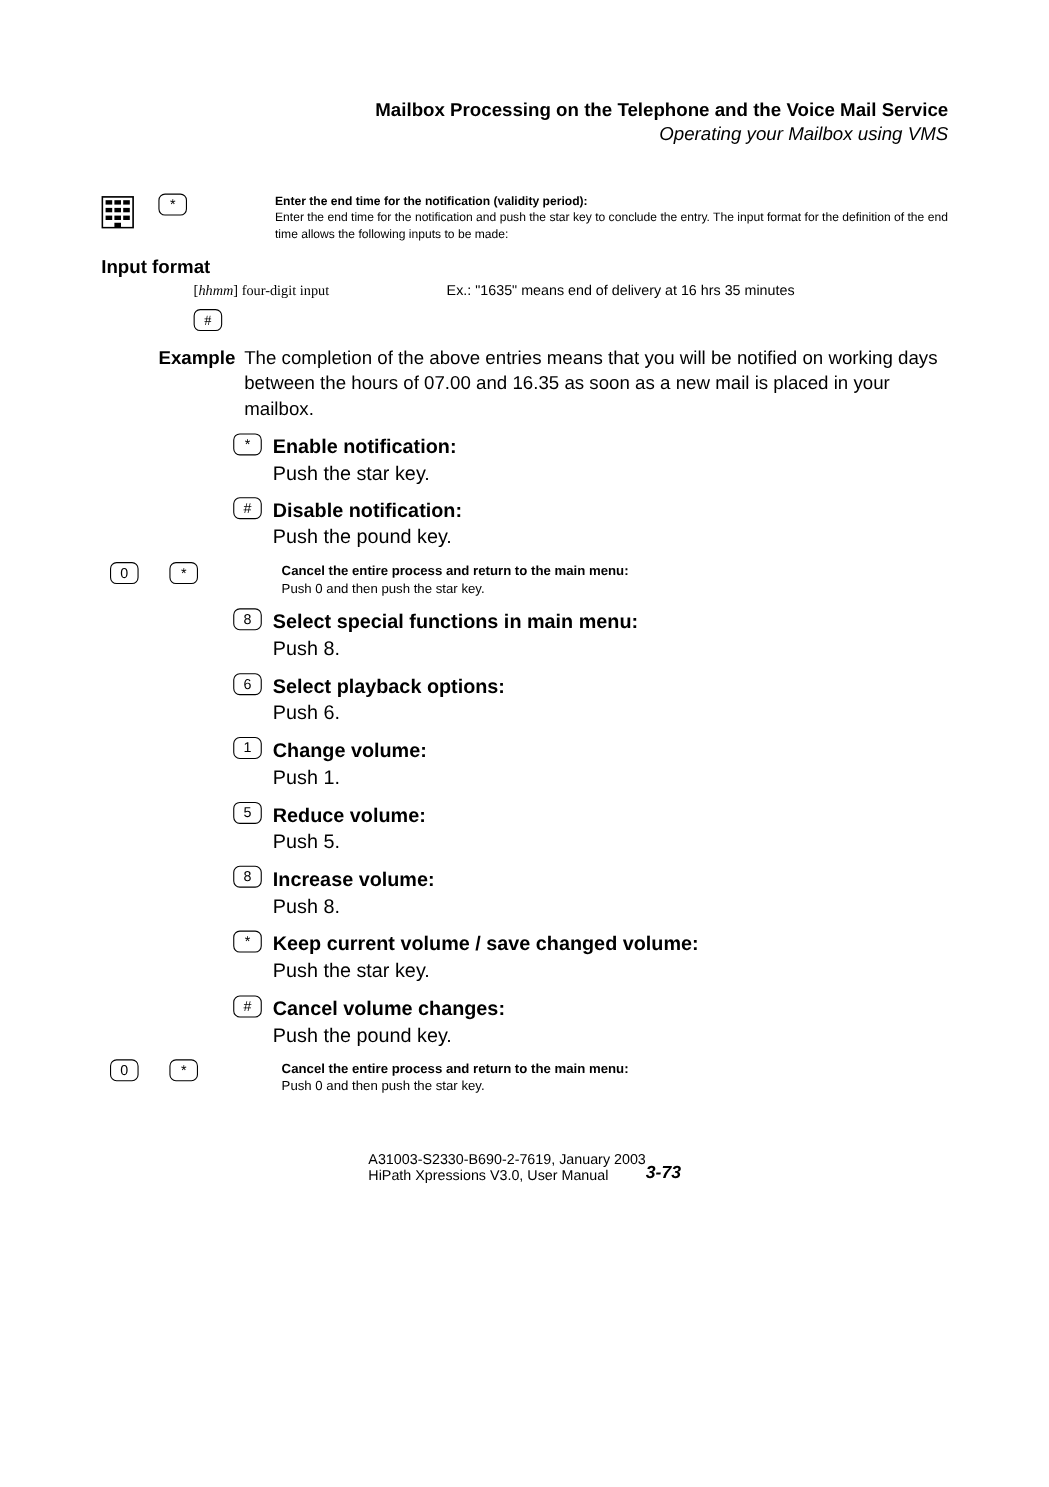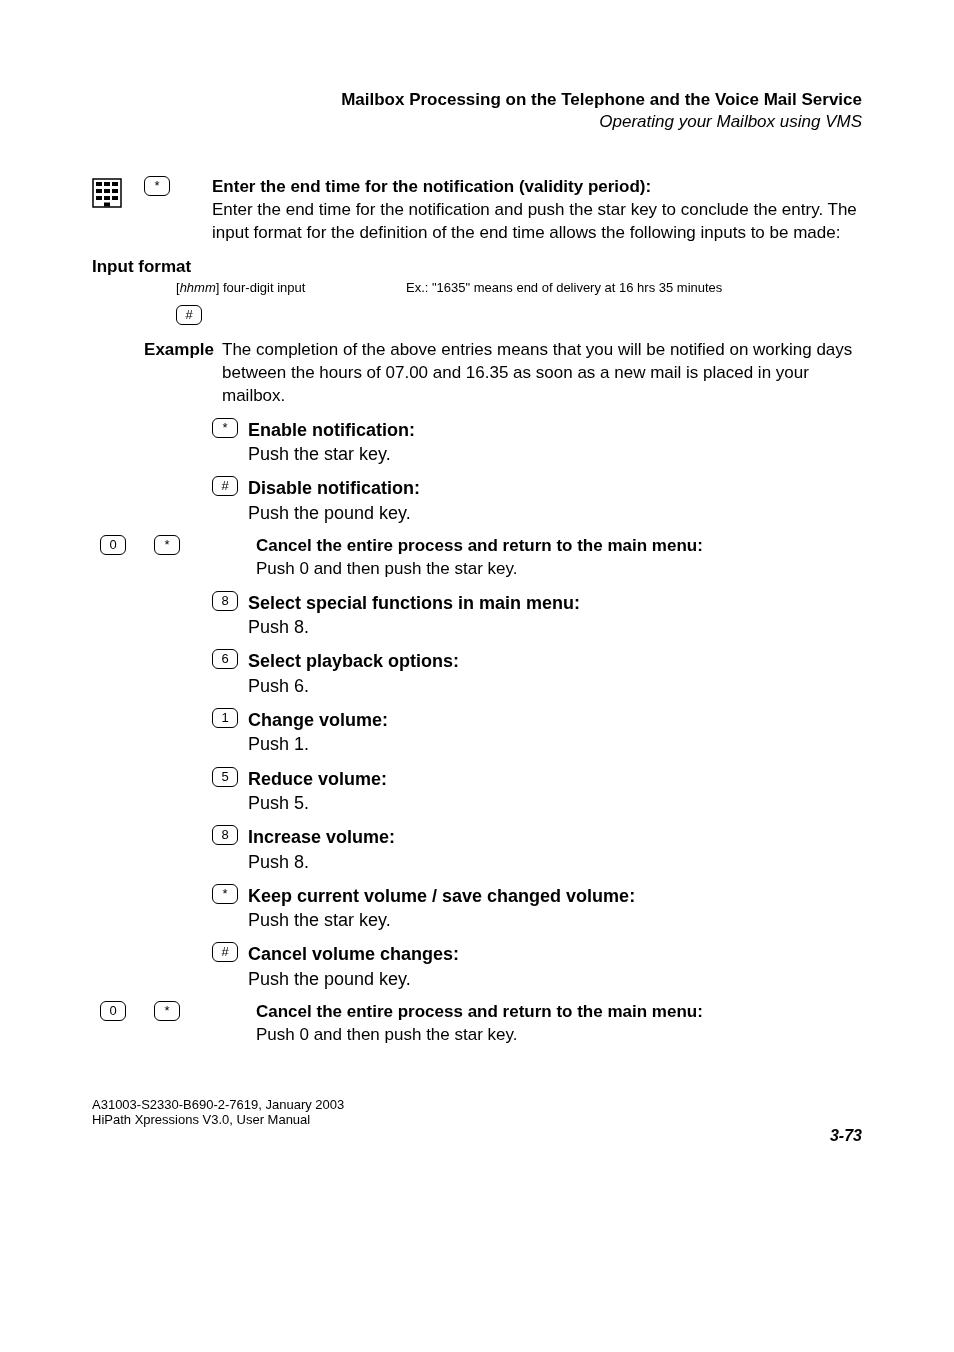--- a/index.html
+++ b/index.html
@@ -37,22 +37,23 @@
     justify-content: flex-start;
   }
   .col-icon-b {
     width: 68px;
     flex-shrink: 0;
     display: flex;
     justify-content: flex-start;
   }
   .col-content {
     flex: 1;
-    font-size: 17px;
+    font-size: 11px;
     line-height: 1.35;
+    margin-left: 38px;
   }
   .keypad-icon {
     width: 30px;
     height: 30px;
     margin-top: 2px;
   }
   .key-btn {
     display: inline-flex;
     align-items: center;
     justify-content: center;
@@ -81,20 +82,21 @@
   .small-row {
     display: flex;
     font-size: 13px;
     line-height: 1.4;
     margin-bottom: 8px;
   }
   .small-col-left {
     width: 230px;
     flex-shrink: 0;
     padding-left: 84px;
+    font-family: Liberation Serif, serif;
   }
   .small-col-right {
     flex: 1;
   }
   .example-row {
     display: flex;
     font-size: 17px;
     line-height: 1.35;
     margin-bottom: 10px;
     justify-content: center;
@@ -131,21 +133,21 @@
   }
   .double-key-row .key-pair {
     width: 120px;
     flex-shrink: 0;
     display: flex;
     gap: 22px;
     padding-left: 8px;
   }
   .double-key-row .txt-col {
     flex: 1;
-    font-size: 17px;
+    font-size: 12px;
     line-height: 1.35;
     padding-left: 36px;
   }
   .section-heading {
     font-weight: bold;
     font-size: 17px;
     margin-top: 26px;
     margin-bottom: 22px;
     margin-left: -60px;
   }
@@ -154,21 +156,20 @@
     font-size: 17px;
     margin-left: 136px;
     margin-top: 6px;
     margin-bottom: 16px;
   }
   .footer {
     display: flex;
     justify-content: center;
     font-size: 13px;
     margin-top: 50px;
-    flex-direction: column;
   }
   .footer-left { }
   .footer-right {
     font-weight: bold;
     font-size: 16px;
     align-self: flex-end;
     font-style: italic;
   }
   .italic { font-style: italic; }
   .key-inline {

